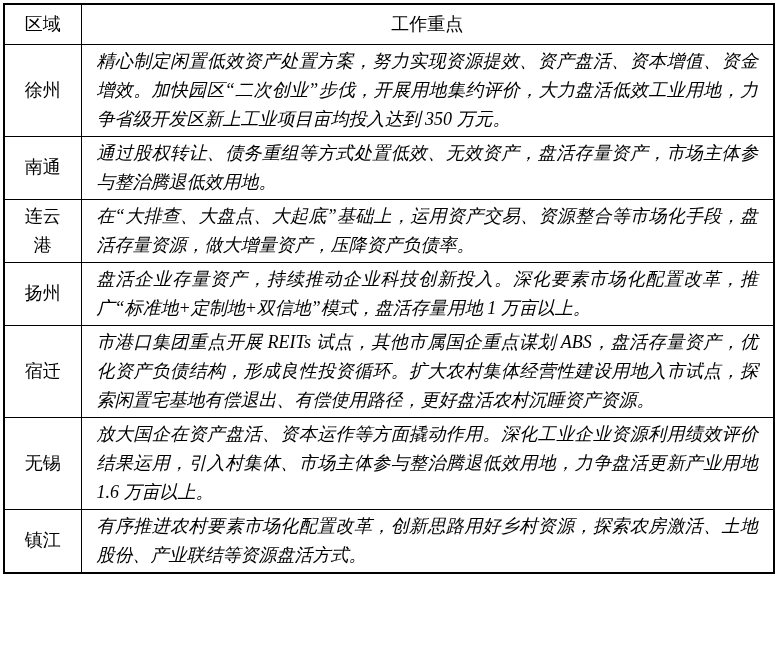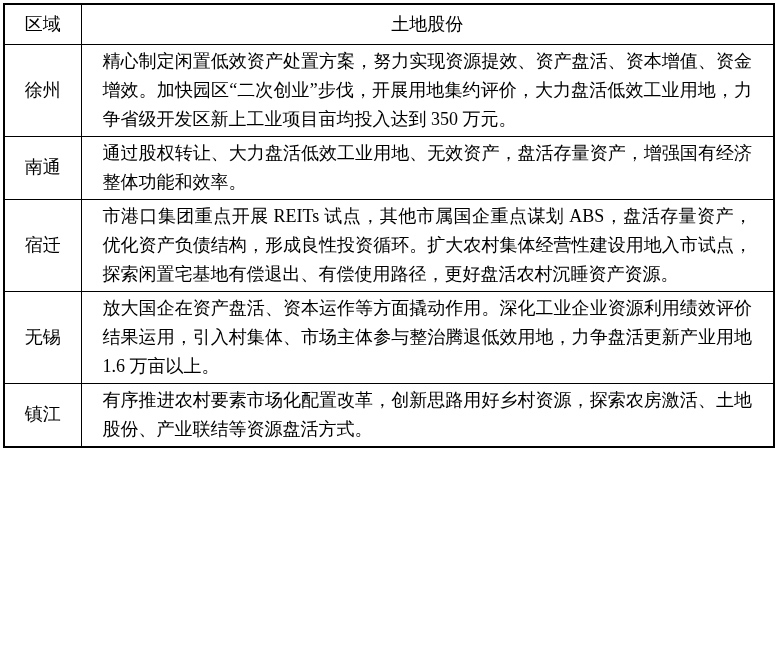--- a/index.html
+++ b/index.html
@@ -34,44 +34,53 @@
   th.region-header, th.focus-header {
     text-align: center;
     padding: 2px 6px;
   }
   td.region-cell {
     text-align: center;
     padding: 2px 12px;
   }
   td.focus-cell {
     text-align: justify;
-    padding: 2px 21px;
+    padding: 2px 15px;
+    font-style: italic;
   }
 </style>
 </head>
 <body>
 
 <div class="page">
   <table class="region-table">
     <colgroup>
       <col style="width:77px">
       <col>
     </colgroup>
     <tbody>
       <tr style="height:40px">
         <th class="region-header">区域</th>
-        <th class="focus-header">土地股份</th>
+        <th class="focus-header">工作重点</th>
       </tr>
       <tr style="height:87px">
         <td class="region-cell">徐州</td>
         <td class="focus-cell">精心制定闲置低效资产处置方案，努力实现资源提效、资产盘活、资本增值、资金增效。加快园区“二次创业”步伐，开展用地集约评价，大力盘活低效工业用地，力争省级开发区新上工业项目亩均投入达到 350 万元。</td>
       </tr>
       <tr style="height:60px">
         <td class="region-cell">南通</td>
-        <td class="focus-cell">通过股权转让、大力盘活低效工业用地、无效资产，盘活存量资产，增强国有经济整体功能和效率。</td>
+        <td class="focus-cell">通过股权转让、债务重组等方式处置低效、无效资产，盘活存量资产，市场主体参与整治腾退低效用地。</td>
+      </tr>
+      <tr style="height:60px">
+        <td class="region-cell">连云港</td>
+        <td class="focus-cell">在“大排查、大盘点、大起底”基础上，运用资产交易、资源整合等市场化手段，盘活存量资源，做大增量资产，压降资产负债率。</td>
+      </tr>
+      <tr style="height:58px">
+        <td class="region-cell">扬州</td>
+        <td class="focus-cell">盘活企业存量资产，持续推动企业科技创新投入。深化要素市场化配置改革，推广“标准地+定制地+双信地”模式，盘活存量用地 1 万亩以上。</td>
       </tr>
       <tr style="height:87px">
         <td class="region-cell">宿迁</td>
         <td class="focus-cell">市港口集团重点开展 REITs 试点，其他市属国企重点谋划 ABS，盘活存量资产，优化资产负债结构，形成良性投资循环。扩大农村集体经营性建设用地入市试点，探索闲置宅基地有偿退出、有偿使用路径，更好盘活农村沉睡资产资源。</td>
       </tr>
       <tr style="height:83px">
         <td class="region-cell">无锡</td>
         <td class="focus-cell">放大国企在资产盘活、资本运作等方面撬动作用。深化工业企业资源利用绩效评价结果运用，引入村集体、市场主体参与整治腾退低效用地，力争盘活更新产业用地 1.6 万亩以上。</td>
       </tr>
       <tr style="height:59px">

